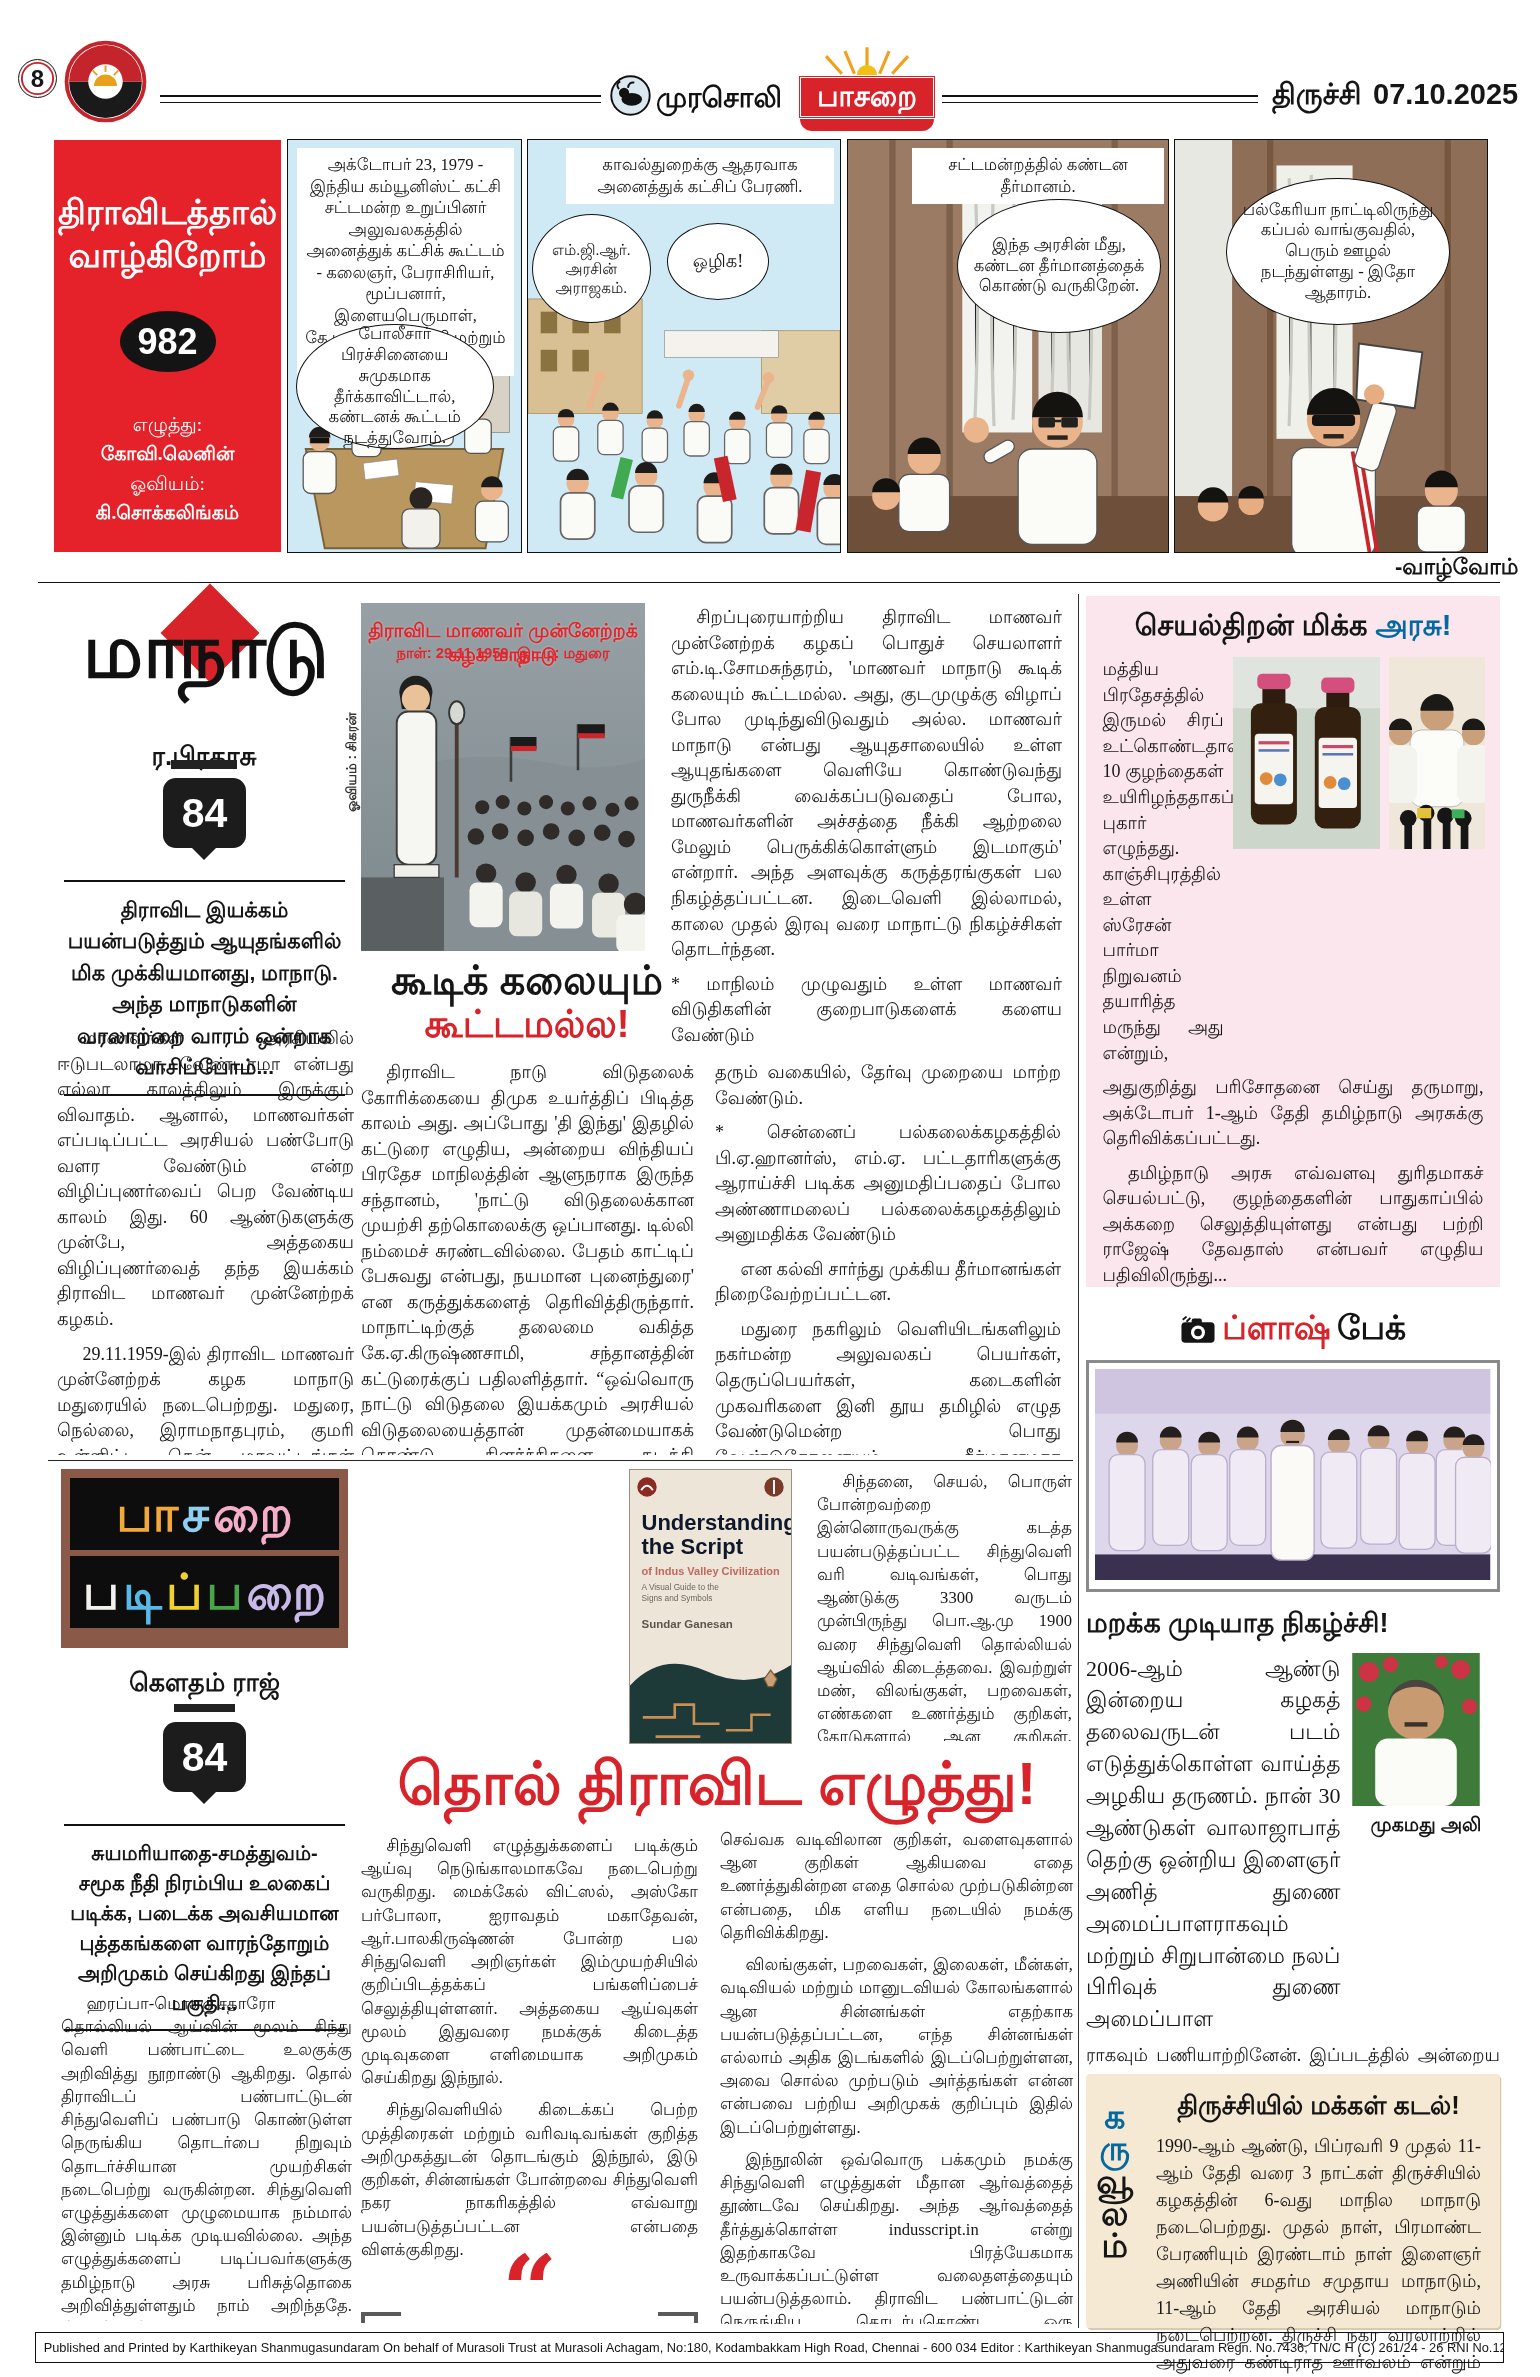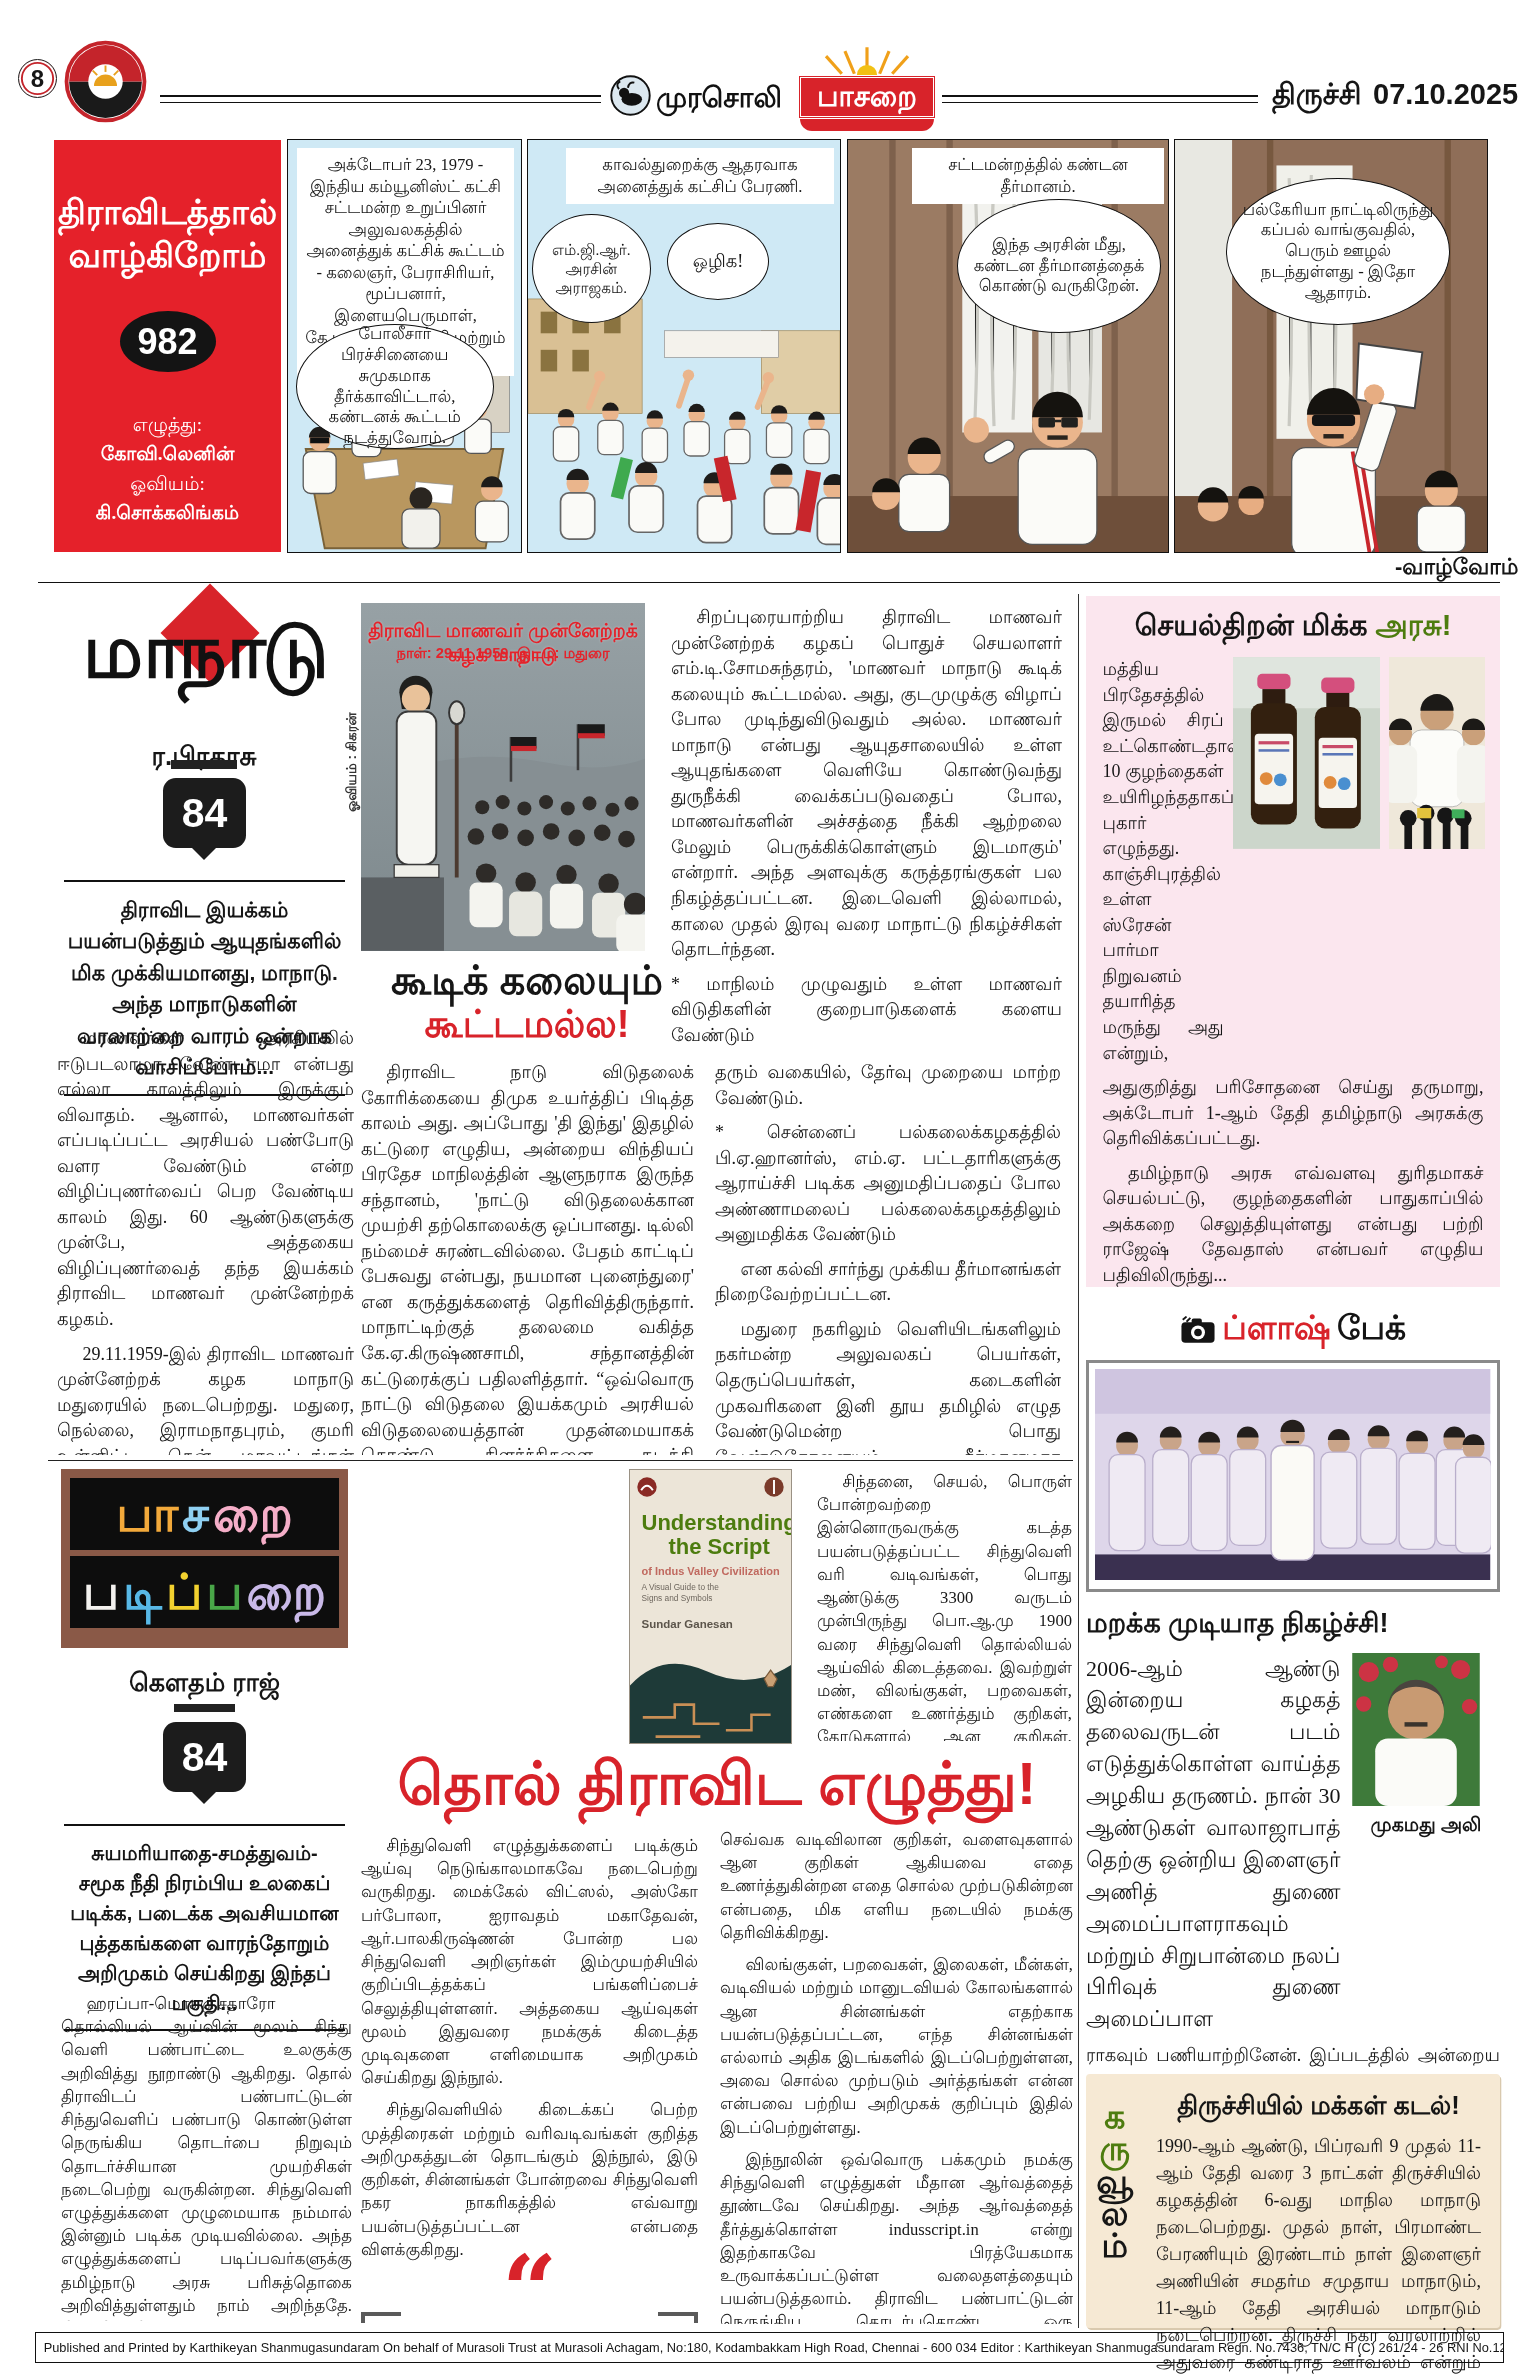--- a/index.html
+++ b/index.html
@@ -2,21 +2,21 @@
 <html style="font-size:10.2px"><head>
 <meta charset="utf-8">
 <style>
   html,body{margin:0;padding:0;background:#e9e9e9;}
   .page{position:relative;width:1541px;height:2377px;background:#ffffff;overflow:hidden;
         font-family:"Liberation Serif",serif;color:#161616;}
   .abs{position:absolute;}
   .sans{font-family:Liberation Sans, sans-serif;}
   .just{text-align:justify;}
   .ctr{text-align:center;}
-  .red{color:#4d7c0f;}
+  .red{color:#0369a1;}
   p{margin:0 0 9px 0;}
   .ind{text-indent:25.5px;}
   .hline{border-top:1.9px solid #111;height:0;}
   .vline{border-left:1.3px solid #333;width:0;}
   .rule2{height:4.5px;border-top:2.6px solid #111;border-bottom:1.9px solid #111;}
   
   .panel{position:absolute;top:139px;height:414px;background:#cfe9f5;border:1.9px solid #111;box-sizing:border-box;overflow:hidden;}
   .cap{position:absolute;background:#fff;font-size:16.6px;line-height:1.3;text-align:center;padding:6.4px 7.7px;box-sizing:border-box;}
   .bubble{position:absolute;background:#fff;border:1.9px solid #111;border-radius:50%;display:flex;align-items:center;justify-content:center;
           text-align:center;font-size:16.6px;line-height:1.25;padding:10.2px;box-sizing:border-box;}
@@ -598,21 +598,21 @@
 
   <div class="abs" style="left:629px;top:1469px;width:163px;height:275px;background:#ece5d8;border:0.6px solid #9a9184;box-sizing:border-box;overflow:hidden;">
     <svg style="position:absolute;left:6.4px;top:6.4px;" width="22" height="22" viewBox="0 0 34 34">
         <circle cx="17" cy="17" r="15" fill="#8a2a25"></circle>
         <path d="M8,22 q9,-14 18,0" stroke="#fff" stroke-width="3" fill="none"></path>
       </svg>
     <svg style="position:absolute;right:6.4px;top:6.4px;" width="22" height="22" viewBox="0 0 34 34">
         <circle cx="17" cy="17" r="15" fill="#7a3a2a"></circle>
         <line x1="17" y1="6" x2="17" y2="28" stroke="#fff" stroke-width="3"></line>
       </svg>
-    <div style="position:absolute;left:11.5px;top:41px;font:700 22px/1.08 'Liberation Sans',sans-serif;color:#4d7c0f;text-align:center;">
+    <div style="position:absolute;left:11.5px;top:41px;font:700 22px/1.08 'Liberation Sans',sans-serif;color:#0f172a;">
       <div>Understanding</div>
       <div>the Script</div>
     </div>
     <div style="position:absolute;left:11.5px;top:95px;font:700 11px 'Liberation Sans',sans-serif;color:#c0695f;">of Indus Valley Civilization</div>
     <div style="position:absolute;left:11.5px;top:112px;font:400 8.3px/1.3 'Liberation Sans',sans-serif;color:#6e675e;width:96px;">A Visual Guide to the Signs and Symbols</div>
     <div style="position:absolute;left:11.5px;top:148px;font:700 11.5px 'Liberation Sans',sans-serif;color:#5c554b;">Sundar Ganesan</div>
     <svg style="position:absolute;left:0;bottom:0;" width="163" height="96" viewBox="0 0 255 150" preserveAspectRatio="none">
       <path d="M0,60 Q50,6 120,38 T255,26 V150 H0 Z" fill="#1e3a38"></path>
       <g stroke="#c98f55" stroke-width="4" fill="none">
           <path d="M20,110 h50 v-20 h30 v30 h40"></path>

